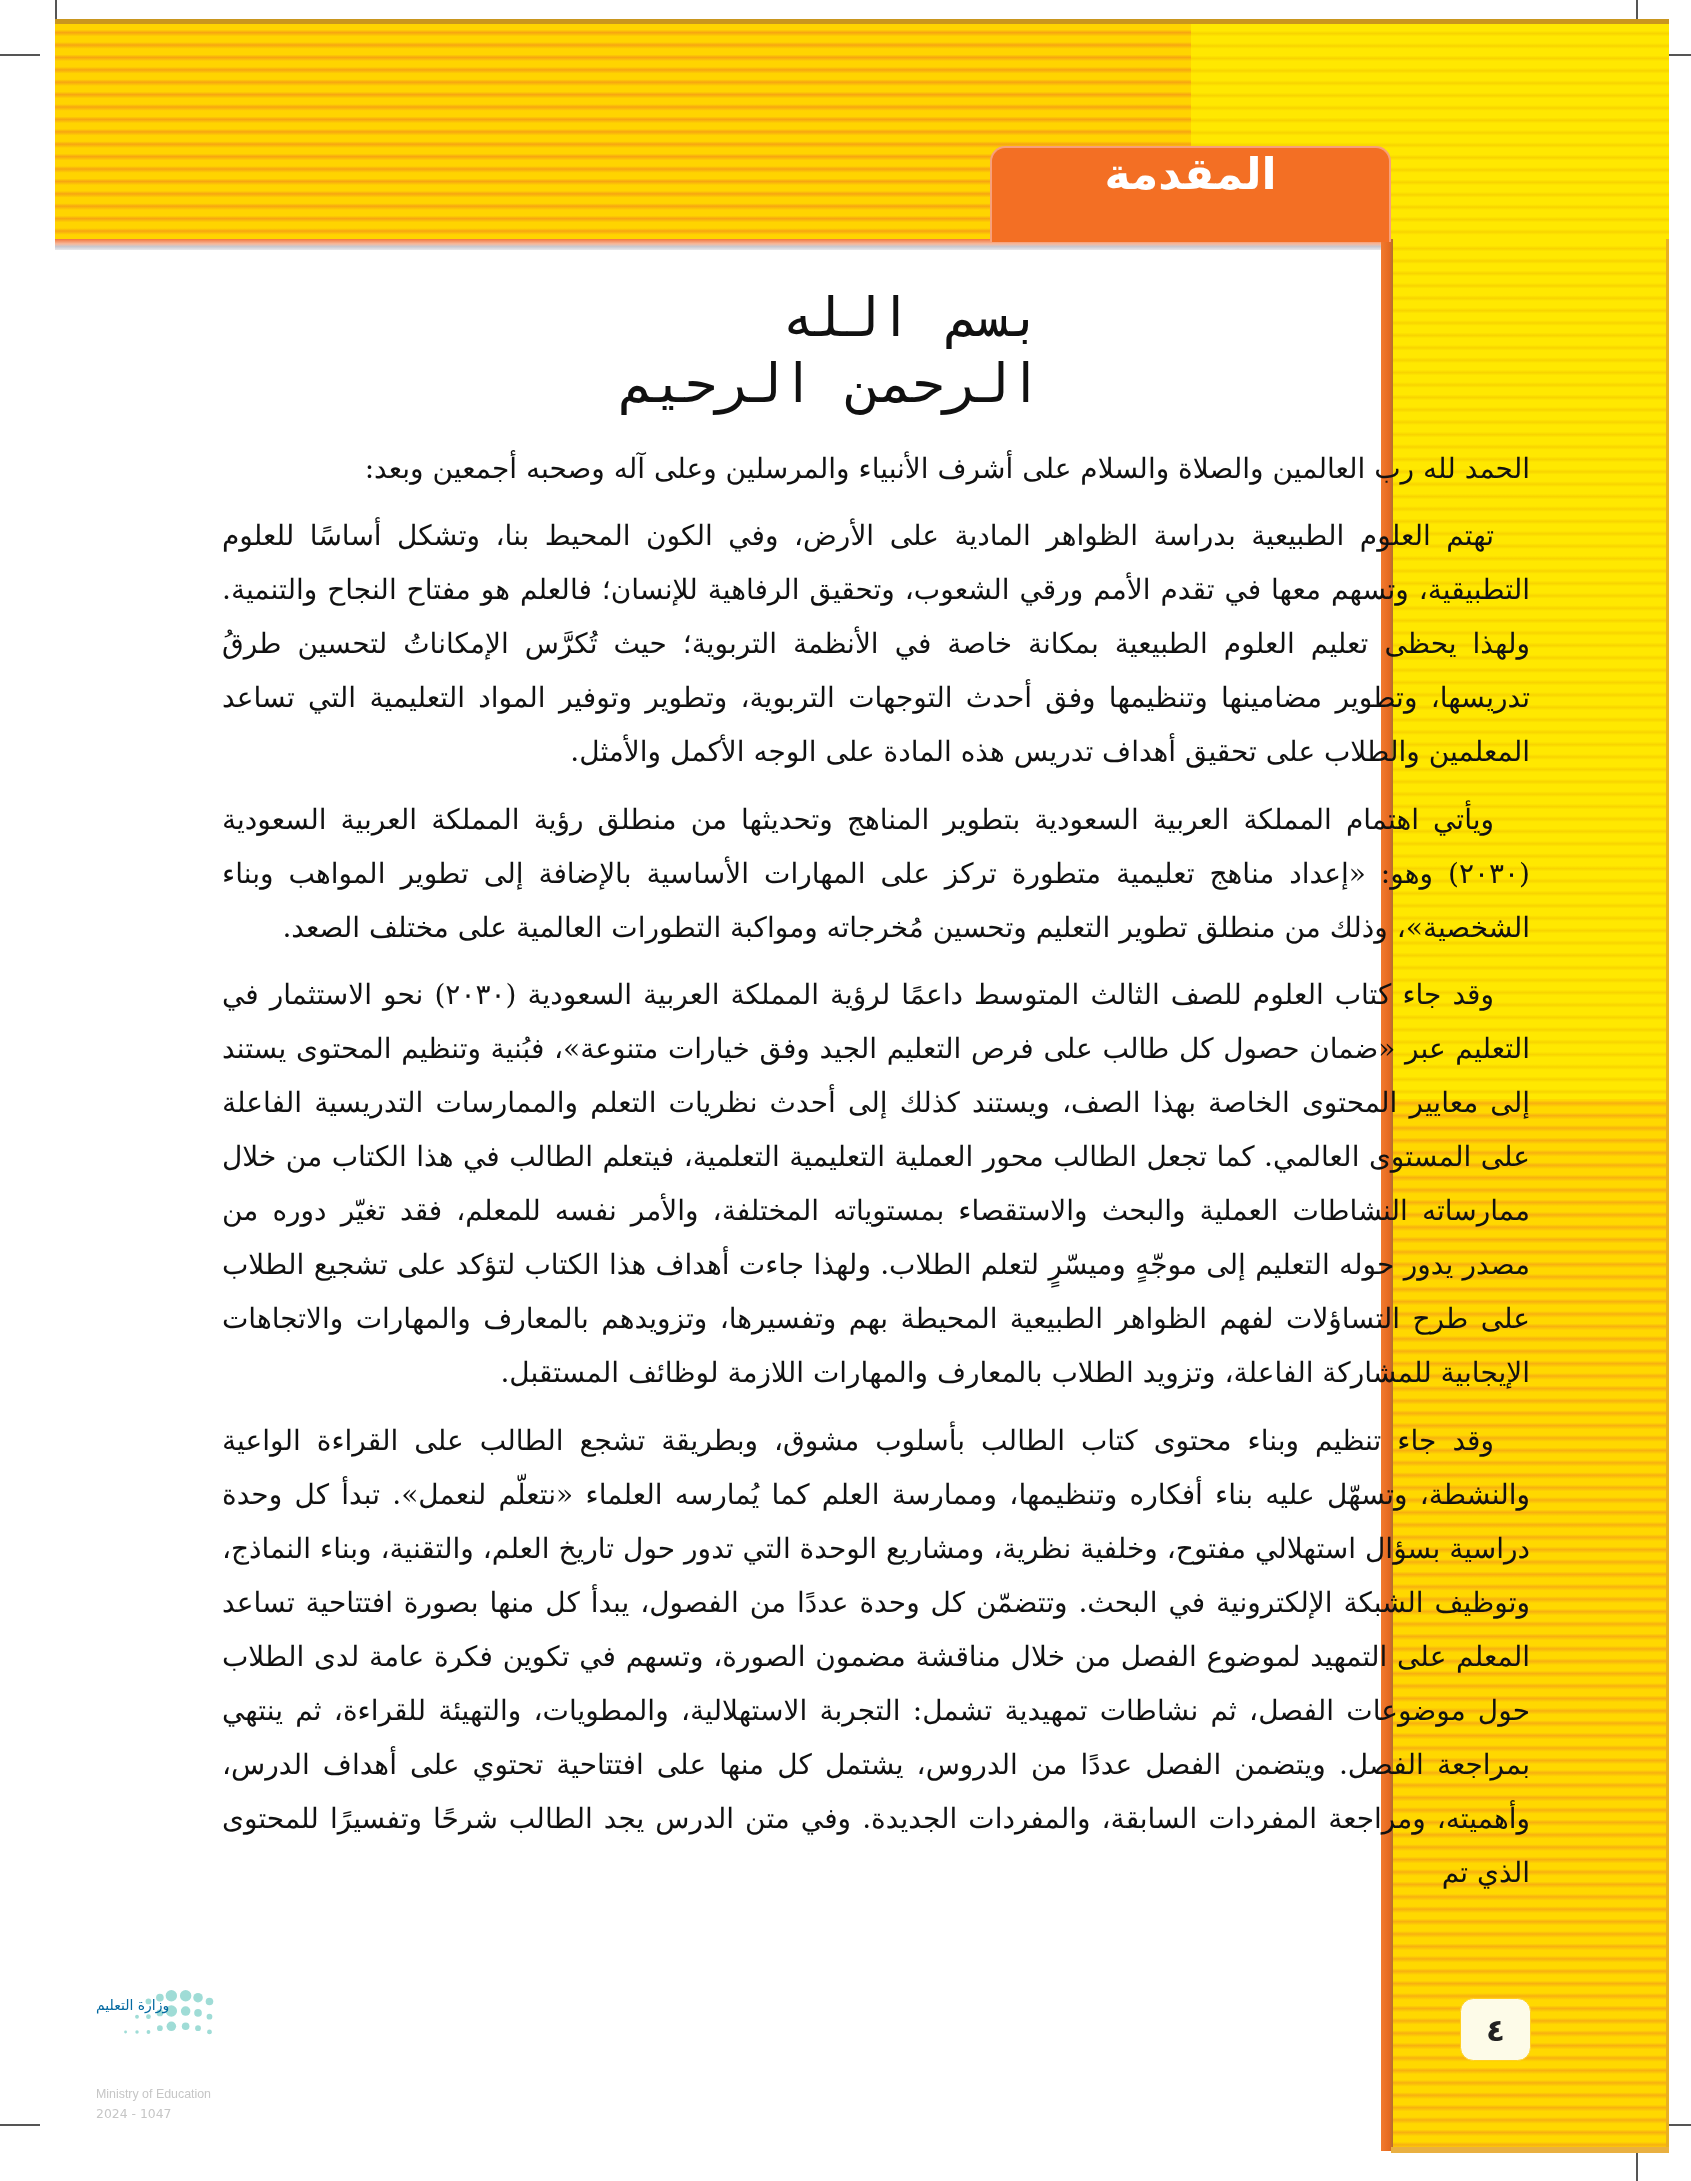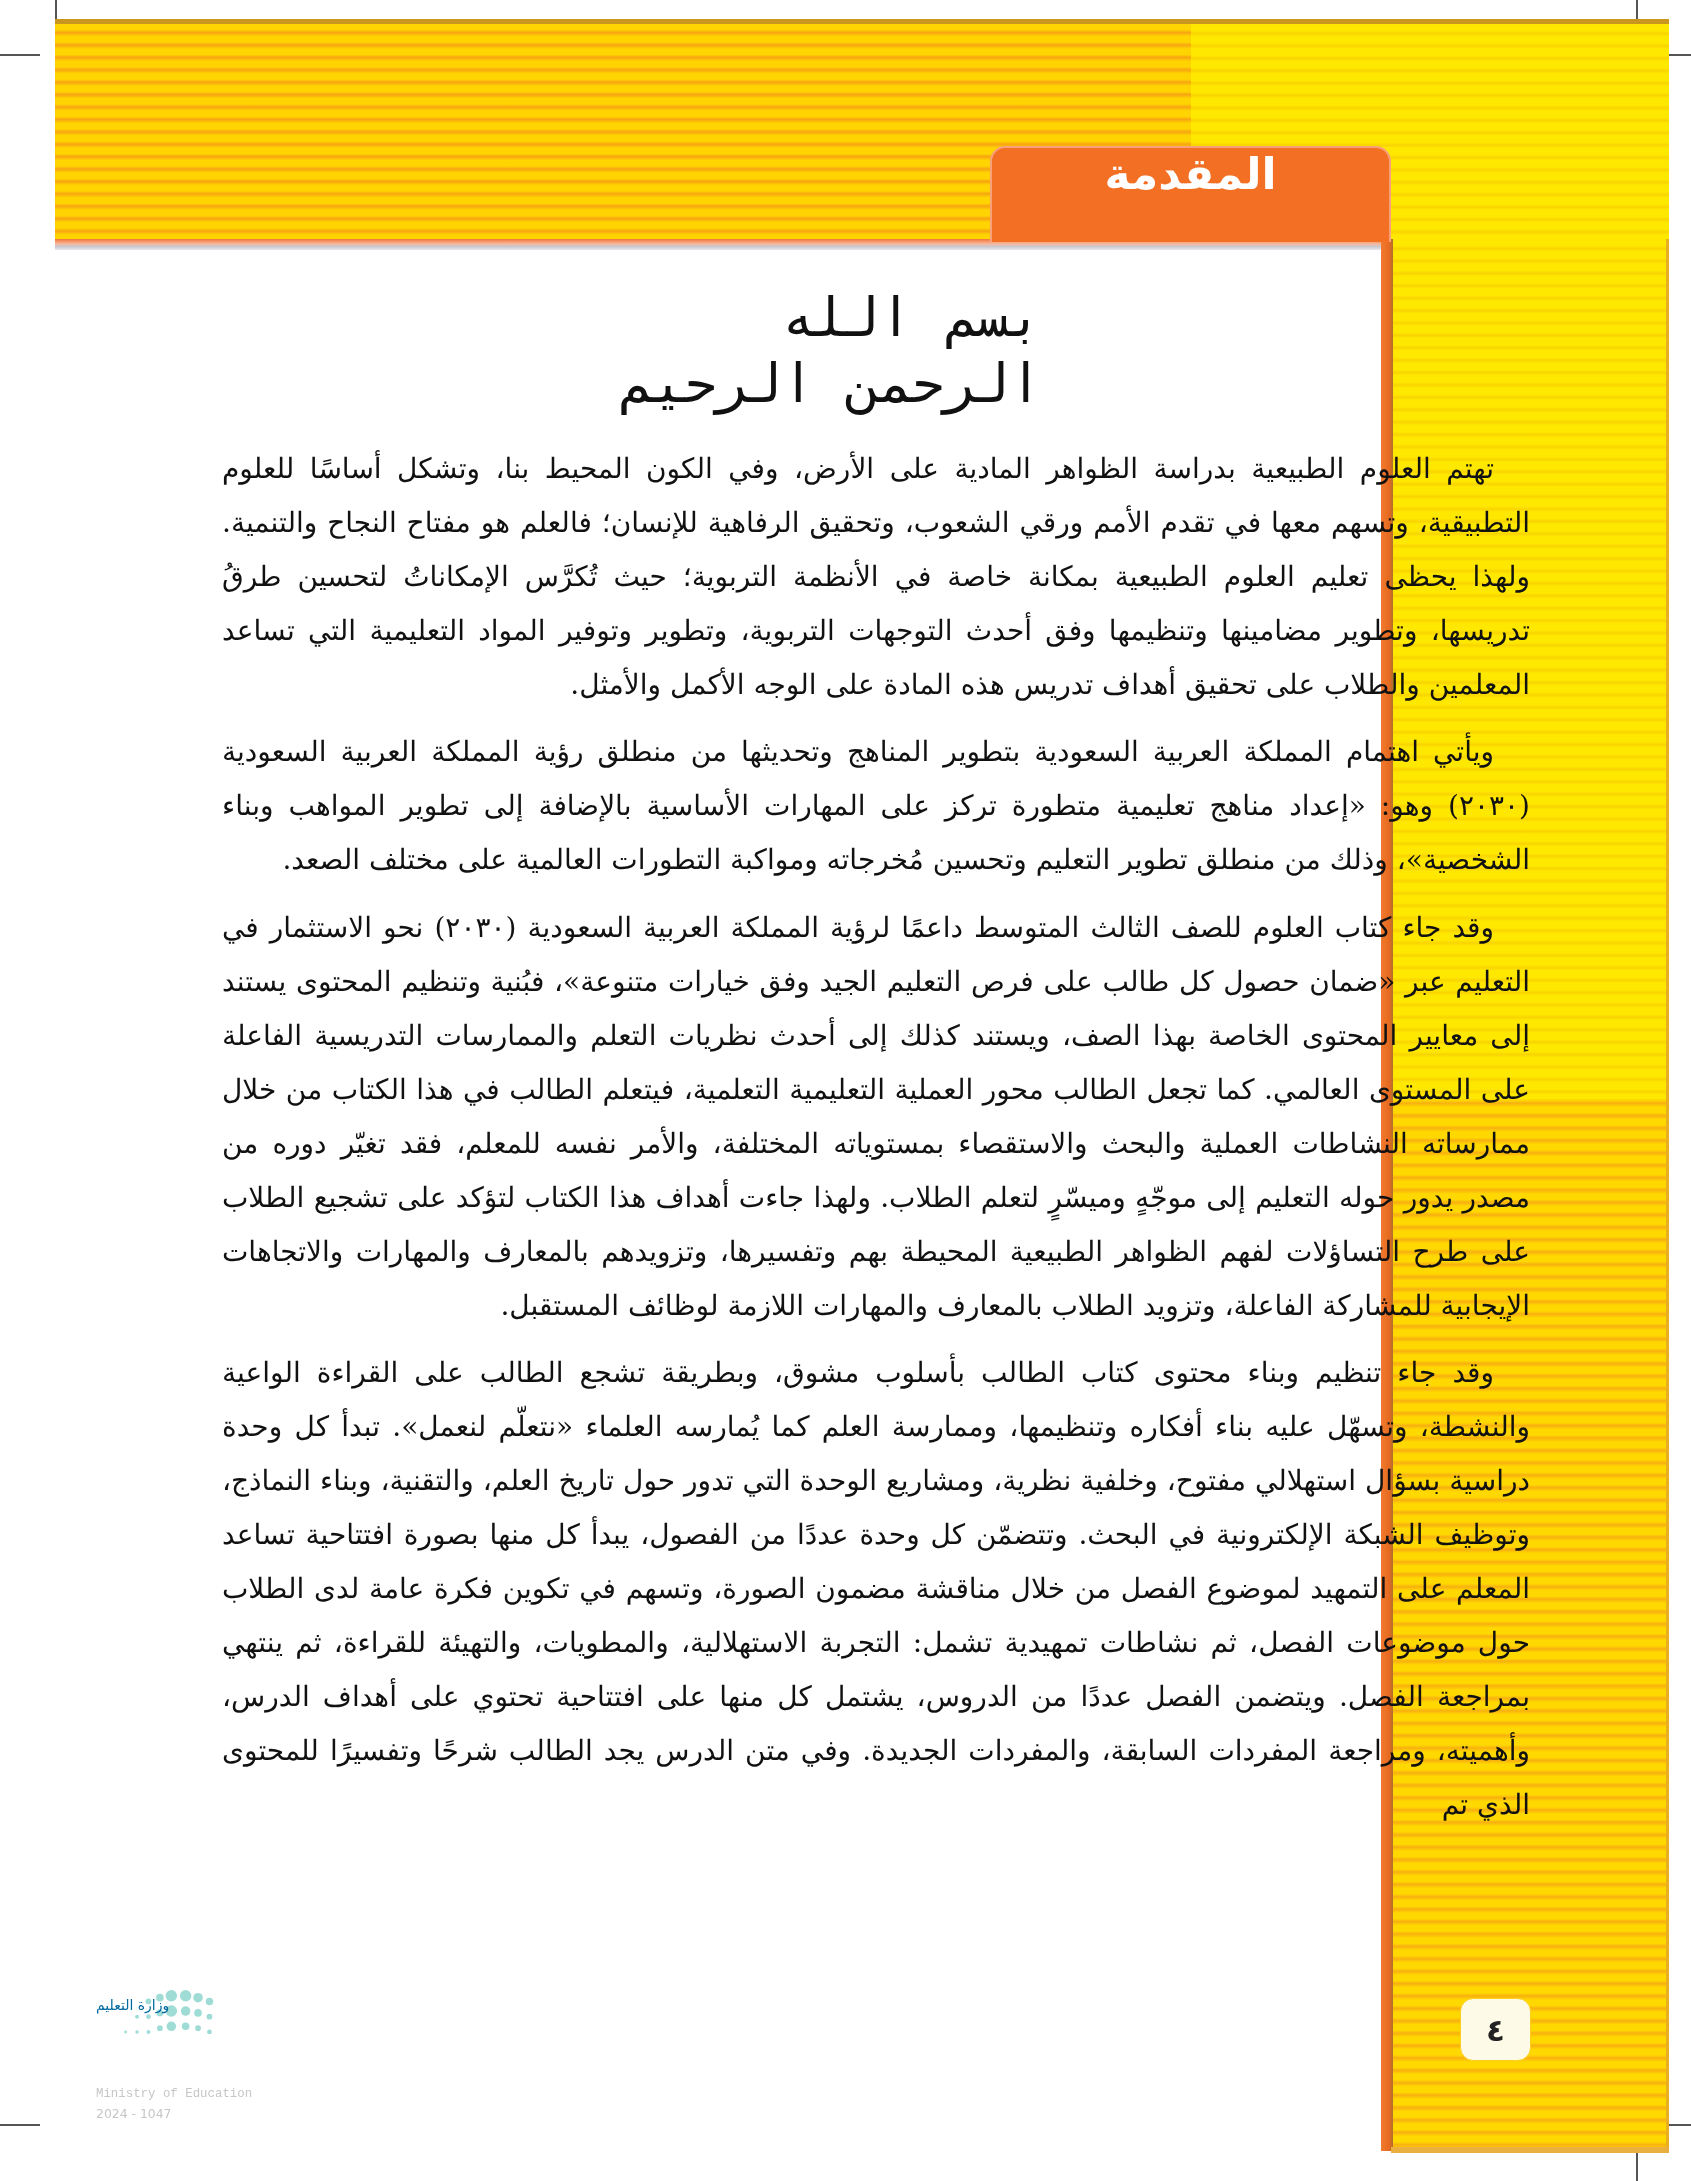--- a/index.html
+++ b/index.html
@@ -83,21 +83,21 @@
     font-size: 31px; font-weight: bold; color: #222;
     font-family: "DejaVu Sans", sans-serif;
   }
   .logo-dots { position: absolute; left: 76px; top: 1988px; }
   .logo-ar {
     position: absolute; left: 96px; top: 1997px; color: #0369a1;
     font-family: "DejaVu Sans", sans-serif; font-size: 14px; direction: rtl;
   }
   .logo-en {
     position: absolute; left: 96px; top: 2087px; color: #c6c6c6;
-    font-family: Liberation Mono, monospace; font-size: 12.4px;
+    font-family: Liberation Sans, sans-serif; font-size: 12.4px;
   }
   .logo-year {
     position: absolute; left: 96px; top: 2106px; color: #c6c6c6;
     font-family: "DejaVu Sans", sans-serif; font-size: 12.4px;
   }
 </style>
 </head>
 <body>
 
 <div class="crop" style="left:55px;top:0;width:1.9px;height:40px;"></div>
@@ -120,20 +120,21 @@
 
 <div class="panel"></div>
 
 <div class="title-tab">
   <span>المقدمة</span>
 </div>
 
 <div class="basmala">بسم الله الرحمن الرحيم</div>
 
 <div class="text">
+  <p>الحمد لله رب العالمين والصلاة والسلام على أشرف الأنبياء والمرسلين وعلى آله وصحبه أجمعين وبعد:</p>
   <p class="indent">تهتم العلوم الطبيعية بدراسة الظواهر المادية على الأرض، وفي الكون المحيط بنا، وتشكل أساسًا للعلوم التطبيقية، وتسهم معها في تقدم الأمم ورقي الشعوب، وتحقيق الرفاهية للإنسان؛ فالعلم هو مفتاح النجاح والتنمية. ولهذا يحظى تعليم العلوم الطبيعية بمكانة خاصة في الأنظمة التربوية؛ حيث تُكرَّس الإمكاناتُ لتحسين طرقُ تدريسها، وتطوير مضامينها وتنظيمها وفق أحدث التوجهات التربوية، وتطوير وتوفير المواد التعليمية التي تساعد المعلمين والطلاب على تحقيق أهداف تدريس هذه المادة على الوجه الأكمل والأمثل.</p>
   <p class="indent">ويأتي اهتمام المملكة العربية السعودية بتطوير المناهج وتحديثها من منطلق رؤية المملكة العربية السعودية (٢٠٣٠) وهو: «إعداد مناهج تعليمية متطورة تركز على المهارات الأساسية بالإضافة إلى تطوير المواهب وبناء الشخصية»، وذلك من منطلق تطوير التعليم وتحسين مُخرجاته ومواكبة التطورات العالمية على مختلف الصعد.</p>
   <p class="indent">وقد جاء كتاب العلوم للصف الثالث المتوسط داعمًا لرؤية المملكة العربية السعودية (٢٠٣٠) نحو الاستثمار في التعليم عبر «ضمان حصول كل طالب على فرص التعليم الجيد وفق خيارات متنوعة»، فبُنية وتنظيم المحتوى يستند إلى معايير المحتوى الخاصة بهذا الصف، ويستند كذلك إلى أحدث نظريات التعلم والممارسات التدريسية الفاعلة على المستوى العالمي. كما تجعل الطالب محور العملية التعليمية التعلمية، فيتعلم الطالب في هذا الكتاب من خلال ممارساته النشاطات العملية والبحث والاستقصاء بمستوياته المختلفة، والأمر نفسه للمعلم، فقد تغيّر دوره من مصدر يدور حوله التعليم إلى موجّهٍ وميسّرٍ لتعلم الطلاب. ولهذا جاءت أهداف هذا الكتاب لتؤكد على تشجيع الطلاب على طرح التساؤلات لفهم الظواهر الطبيعية المحيطة بهم وتفسيرها، وتزويدهم بالمعارف والمهارات والاتجاهات الإيجابية للمشاركة الفاعلة، وتزويد الطلاب بالمعارف والمهارات اللازمة لوظائف المستقبل.</p>
   <p class="indent">وقد جاء تنظيم وبناء محتوى كتاب الطالب بأسلوب مشوق، وبطريقة تشجع الطالب على القراءة الواعية والنشطة، وتسهّل عليه بناء أفكاره وتنظيمها، وممارسة العلم كما يُمارسه العلماء «نتعلّم لنعمل». تبدأ كل وحدة دراسية بسؤال استهلالي مفتوح، وخلفية نظرية، ومشاريع الوحدة التي تدور حول تاريخ العلم، والتقنية، وبناء النماذج، وتوظيف الشبكة الإلكترونية في البحث. وتتضمّن كل وحدة عددًا من الفصول، يبدأ كل منها بصورة افتتاحية تساعد المعلم على التمهيد لموضوع الفصل من خلال مناقشة مضمون الصورة، وتسهم في تكوين فكرة عامة لدى الطلاب حول موضوعات الفصل، ثم نشاطات تمهيدية تشمل: التجربة الاستهلالية، والمطويات، والتهيئة للقراءة، ثم ينتهي بمراجعة الفصل. ويتضمن الفصل عددًا من الدروس، يشتمل كل منها على افتتاحية تحتوي على أهداف الدرس، وأهميته، ومراجعة المفردات السابقة، والمفردات الجديدة. وفي متن الدرس يجد الطالب شرحًا وتفسيرًا للمحتوى الذي تم</p>
 </div>
 
 <div class="page-num">٤</div>
 
 <svg class="logo-dots" width="143" height="67" viewBox="0 0 150 70">
   <g fill="#9fdcd6">

